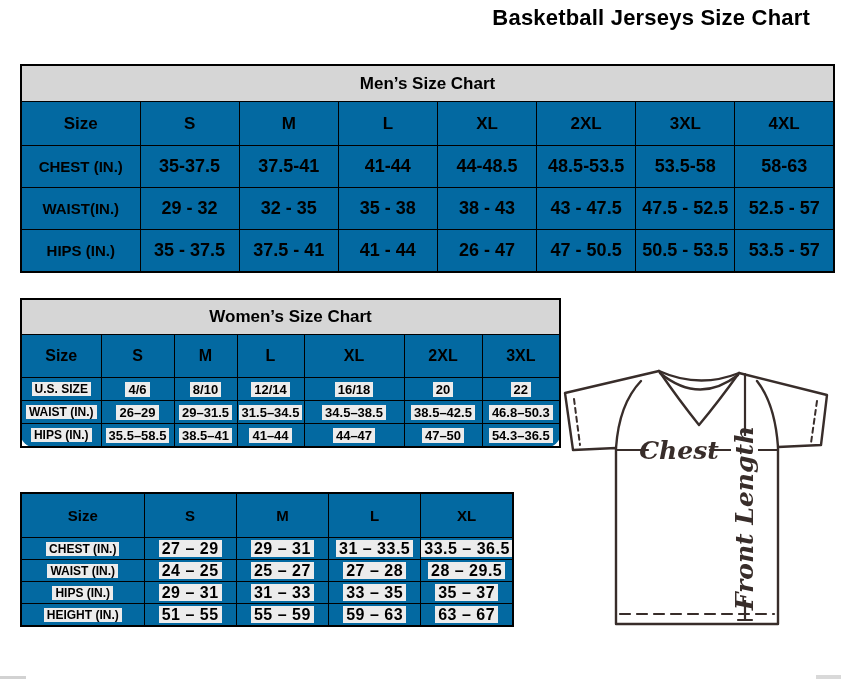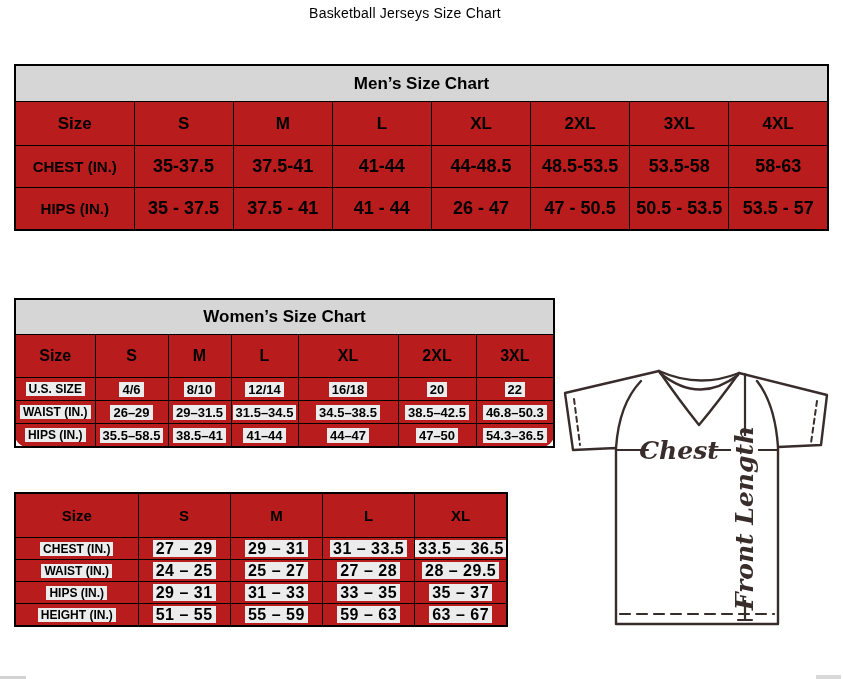--- a/index.html
+++ b/index.html
@@ -1,21 +1,21 @@
 <!DOCTYPE html>
 <html><head>
 <meta charset="utf-8">
 <style>
   html,body{margin:0;padding:0;background:#fff;}
   .stage{position:relative;width:843px;height:679px;background:#fff;overflow:hidden;
          font-family:"Liberation Sans",sans-serif;color:#000;}
-  .title{position:absolute;top:5px;left:0;width:810px;text-align:center;
-         font-size:14px;font-weight:normal;letter-spacing:0.2px;}
-  table{position:absolute;border-collapse:collapse;table-layout:fixed;background:#b91c1c;
-        border:2px solid #000;}
+  .title{position:absolute;top:5px;left:0;width:810px;text-align:right;
+         font-size:22px;font-weight:bold;letter-spacing:0.2px;}
+  table{position:absolute;border-collapse:collapse;table-layout:fixed;background:#0369a1;
+        border:2px solid #000;margin-left:6px;}
   th,td{border:1px solid #000;text-align:center;font-weight:bold;padding:0;color:#000;
         overflow:hidden;white-space:nowrap;}
   .band{background:#d6d6d6;font-size:17px;}
   
   #men{left:14px;top:64px;width:815px;}
   #men .band{height:35px;}
   #men .size-row th{height:43px;font-size:17px;}
   #men td{height:41px;font-size:18px;}
   #men td.rowlabel{font-size:15px;}
   
@@ -78,20 +78,30 @@
         <td class="rowlabel">CHEST (IN.)</td>
         <td>35-37.5</td>
         <td>37.5-41</td>
         <td>41-44</td>
         <td>44-48.5</td>
         <td>48.5-53.5</td>
         <td>53.5-58</td>
         <td>58-63</td>
       </tr>
       <tr>
+        <td class="rowlabel">WAIST(IN.)</td>
+        <td>29 - 32</td>
+        <td>32 - 35</td>
+        <td>35 - 38</td>
+        <td>38 - 43</td>
+        <td>43 - 47.5</td>
+        <td>47.5 - 52.5</td>
+        <td>52.5 - 57</td>
+      </tr>
+      <tr>
         <td class="rowlabel">HIPS (IN.)</td>
         <td>35 - 37.5</td>
         <td>37.5 - 41</td>
         <td>41 - 44</td>
         <td>26 - 47</td>
         <td>47 - 50.5</td>
         <td>50.5 - 53.5</td>
         <td>53.5 - 57</td>
       </tr>
     </tbody>

